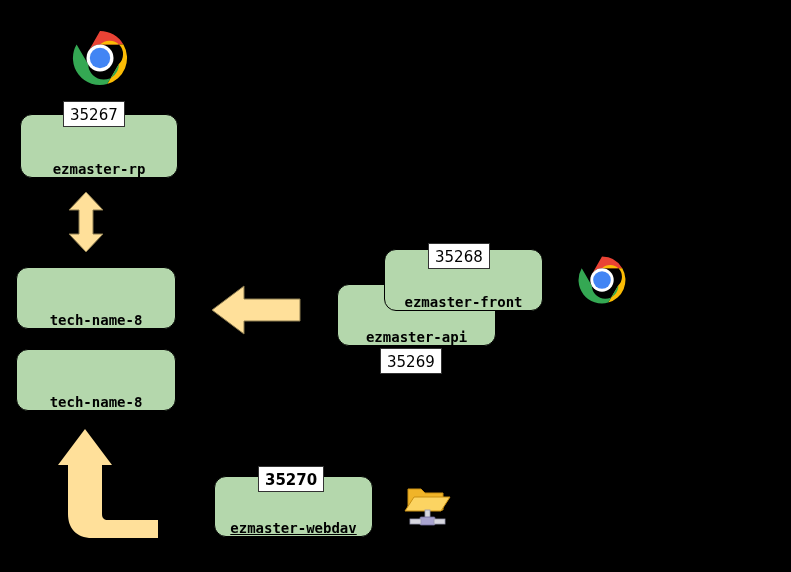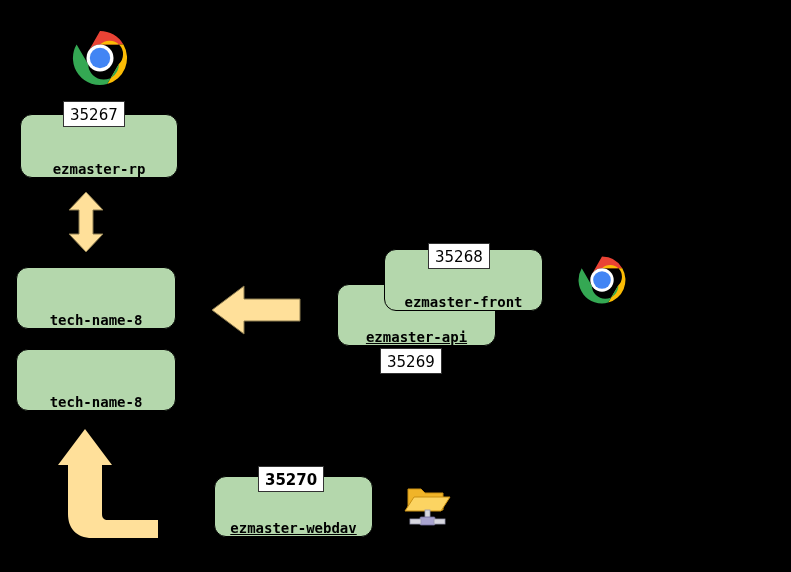--- a/index.html
+++ b/index.html
@@ -105,21 +105,21 @@
   </div>
 
   <div class="node" style="left:16px; top:349px; width:160px; height:62px;">
     <span class="node-label">tech-name-8</span>
   </div>
 
   <svg class="arrow-svg" style="left:210px; top:284px;" width="92" height="52" viewBox="0 0 92 52">
     <path class="arrow-shape" d="M2 26 L34 2 L34 15 L90 15 L90 37 L34 37 L34 50 Z"></path>
   </svg>
 
-  <div class="node" style="left:337px; top:284px; width:159px; height:62px;text-decoration:underline;">
+  <div class="node" style="left:337px; top:284px; width:159px; height:62px;">
     <span class="node-label">ezmaster-api</span>
   </div>
   <div class="port-chip" style="left:380px; top:348px;">35269</div>
 
   <div class="node" style="left:384px; top:249px; width:159px; height:62px;">
     <span class="node-label">ezmaster-front</span>
   </div>
   <div class="port-chip" style="left:428px; top:243px;">35268</div>
 
   <div class="icon-wrap" style="left:576px; top:254px;">

